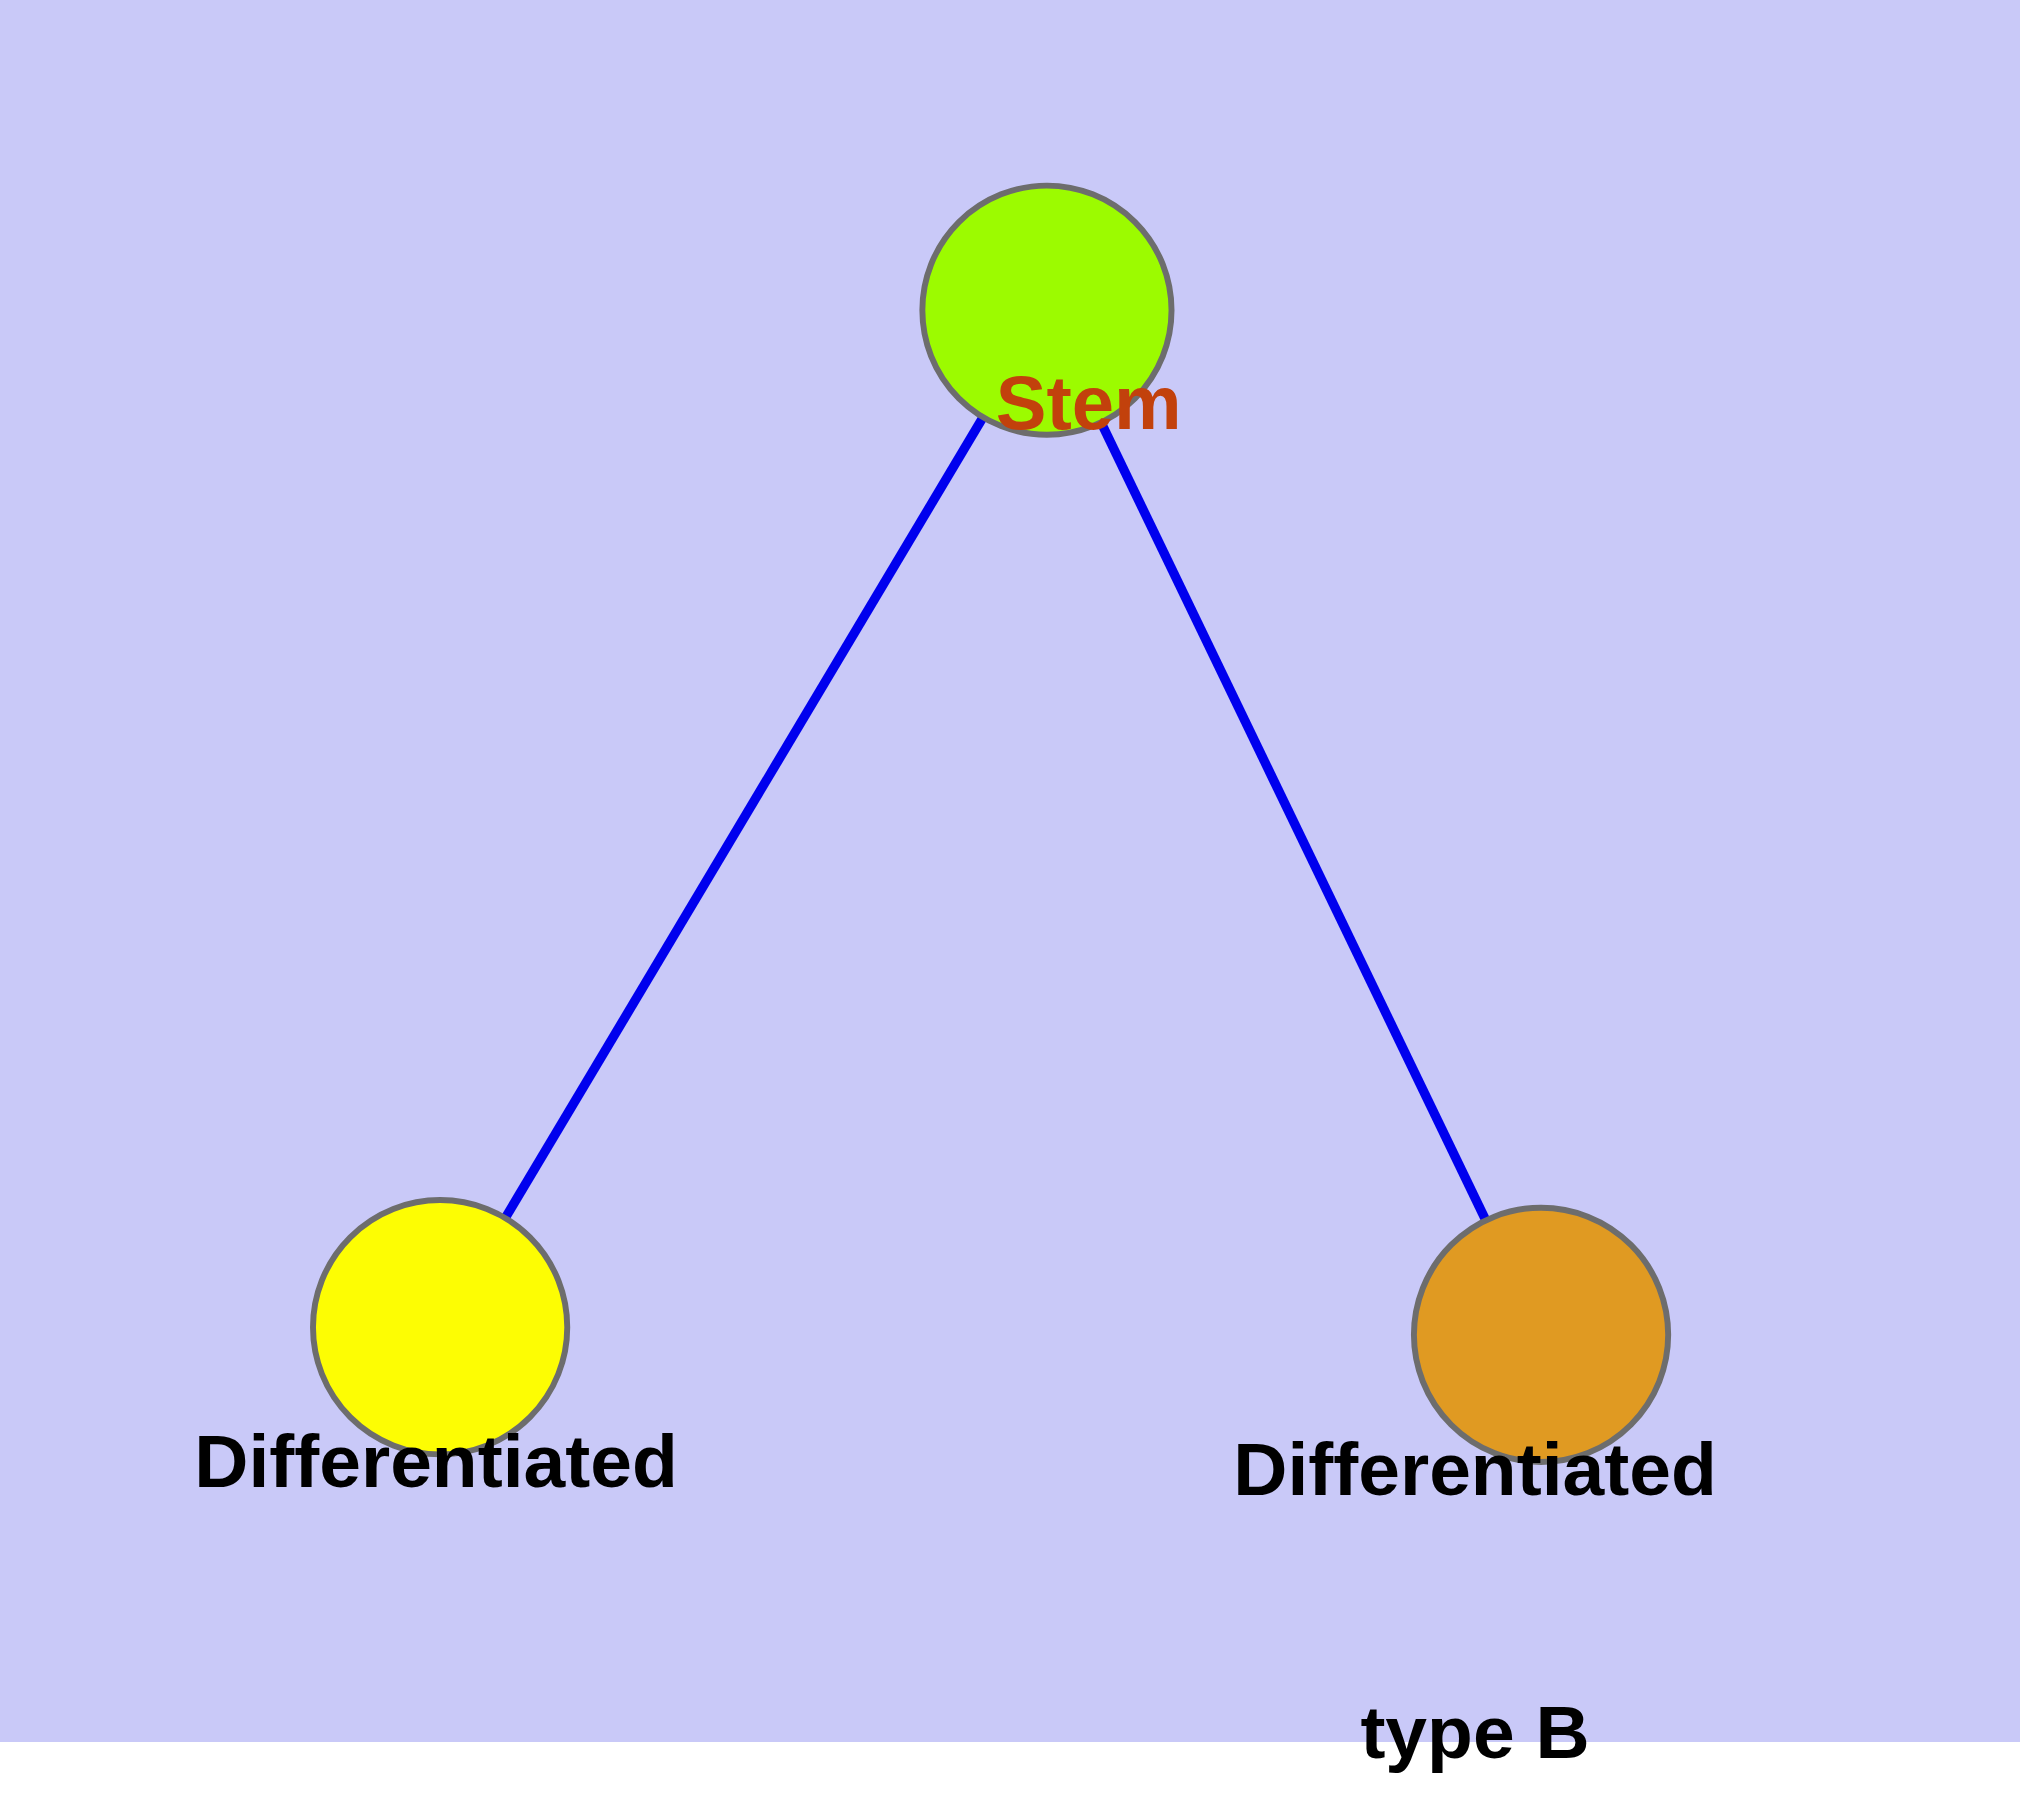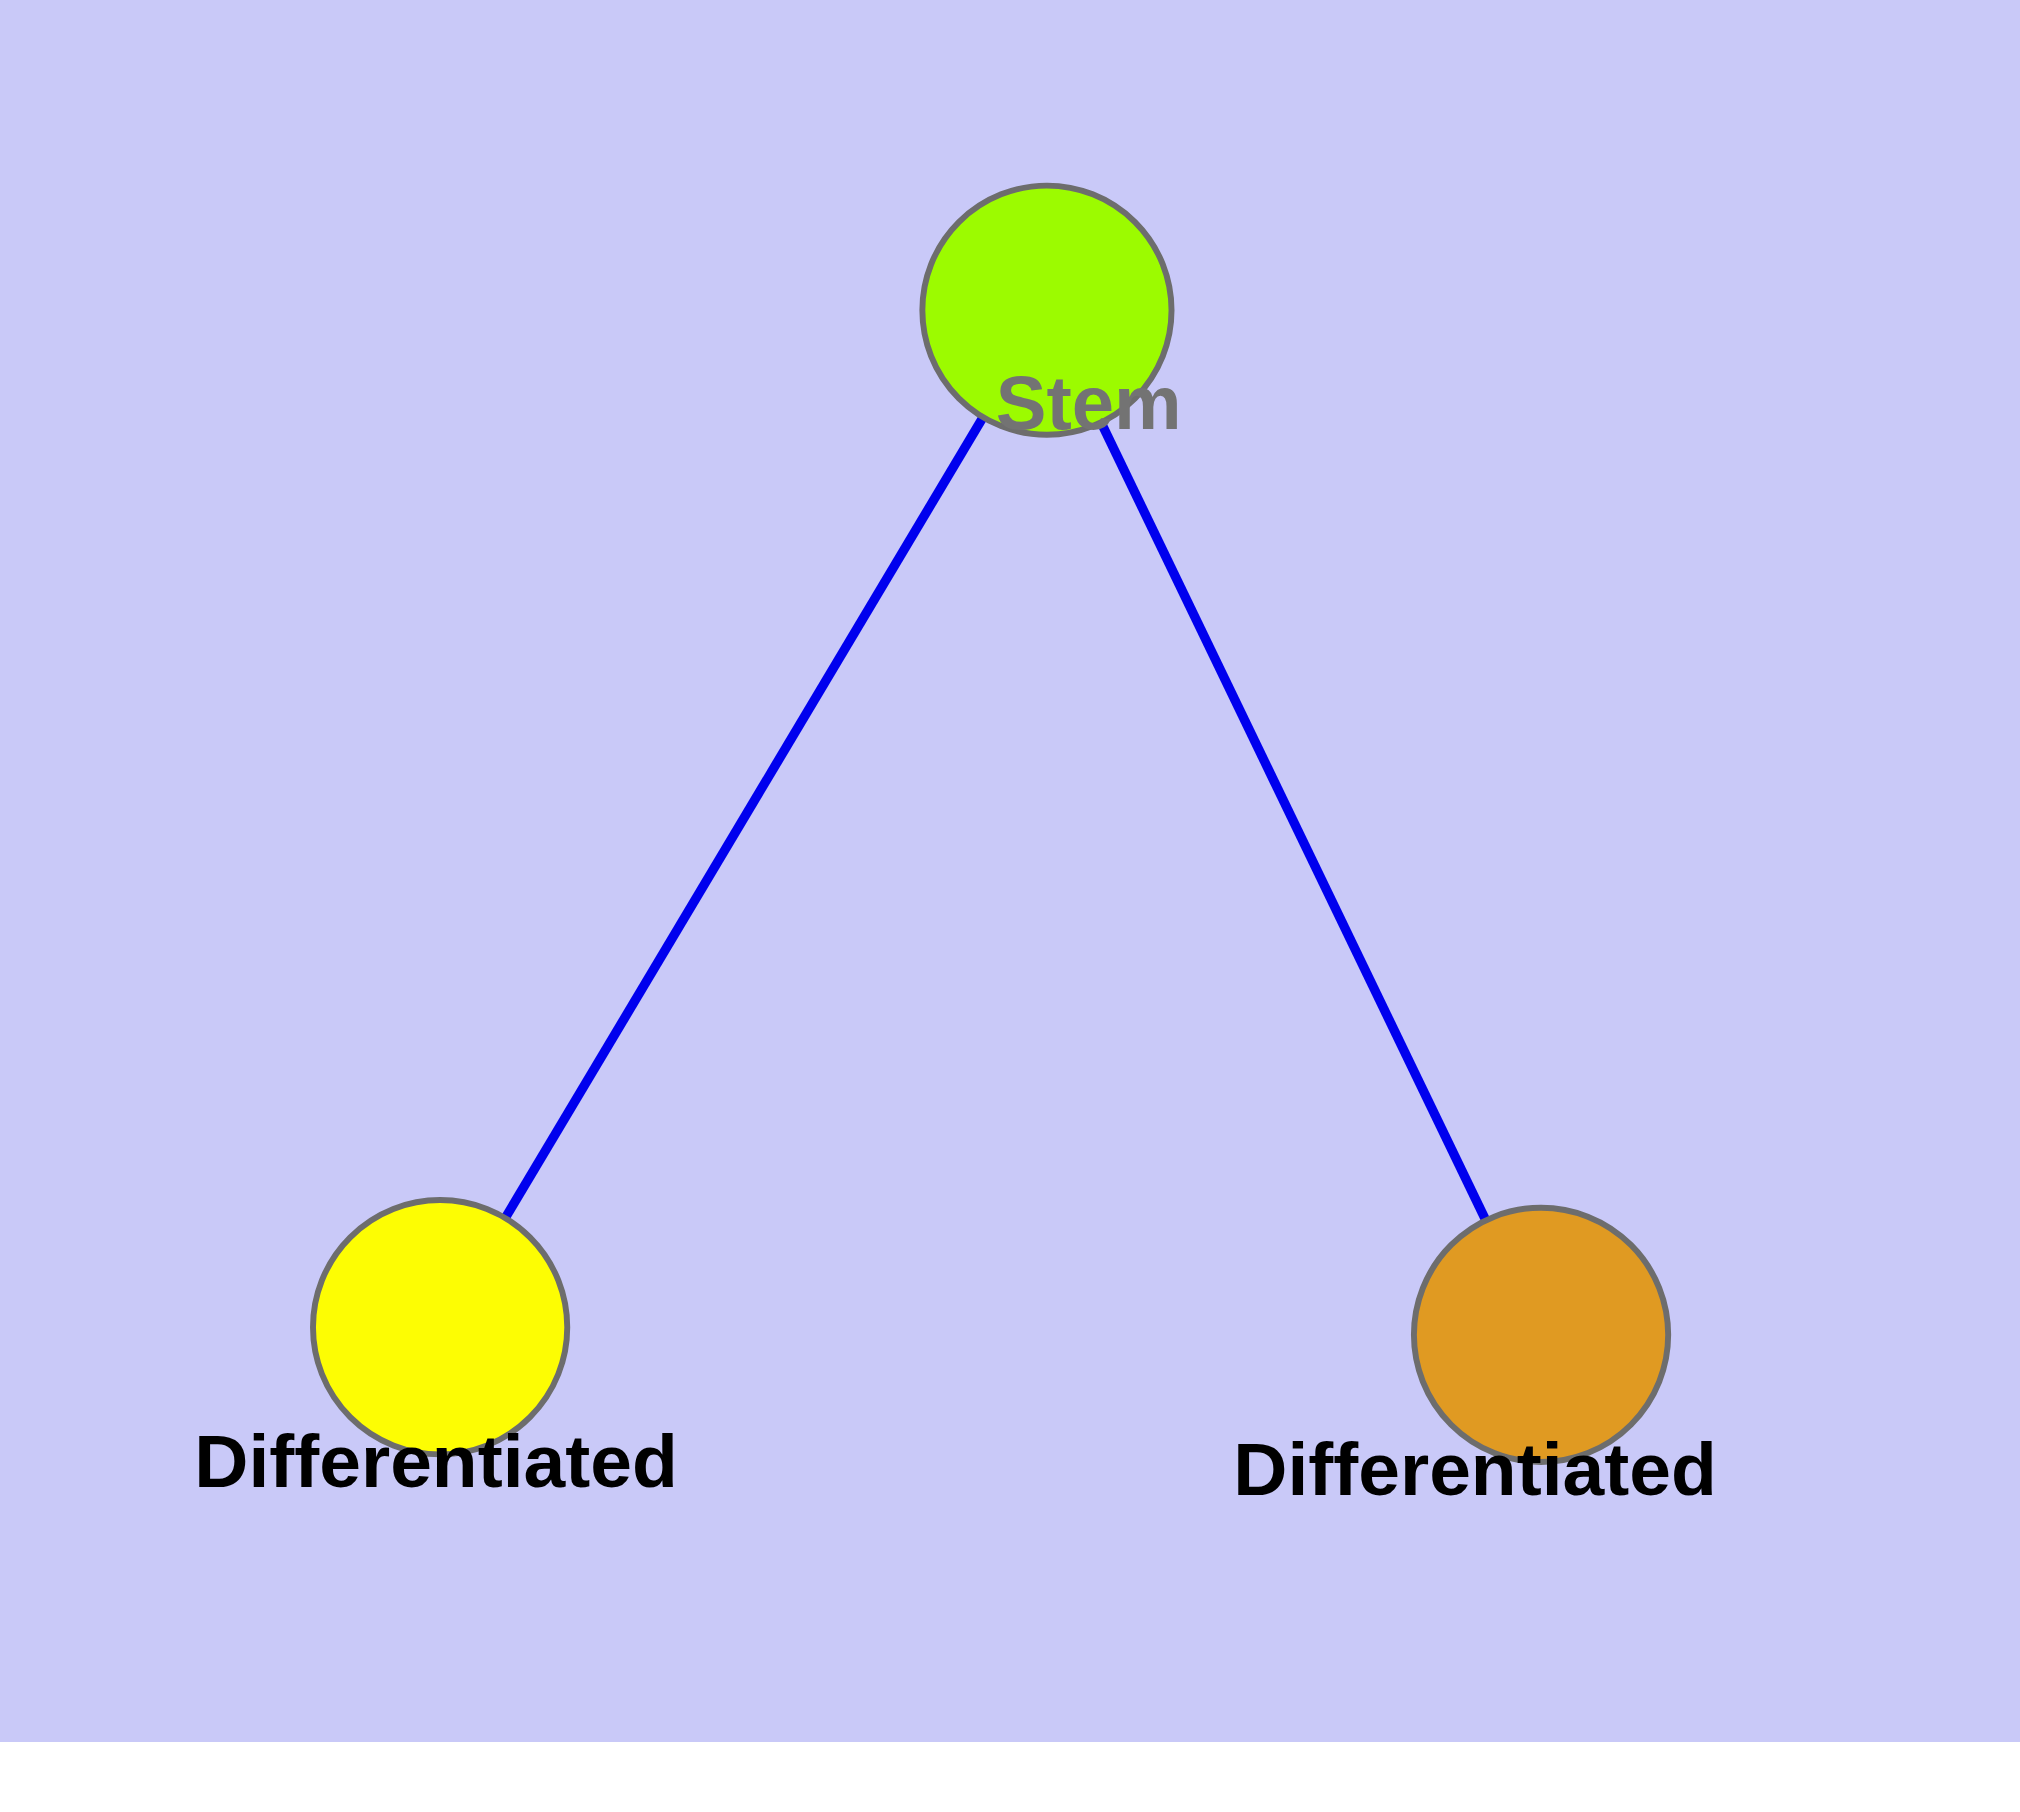--- a/index.html
+++ b/index.html
@@ -73,26 +73,27 @@
       <line x1="1235" y1="366" x2="1818" y2="1575" stroke="#0000ee" stroke-width="11" stroke-linecap="butt"></line>
     </g>
 
     <g>
       <circle cx="1235" cy="366" r="147" fill="#9cfb00" stroke="#6d6d6d" stroke-width="7"></circle>
       <circle cx="519" cy="1566" r="150" fill="#fdfd03" stroke="#6d6d6d" stroke-width="7"></circle>
       <circle cx="1818" cy="1575" r="150" fill="#e09a22" stroke="#6d6d6d" stroke-width="7"></circle>
     </g>
   </svg>
 
-  <div class="node-label" id="label-stem" style="color: #737373;">
+  <div class="node-label" id="label-stem" style="color: #c2410c;">
     <span>Stem</span>
   </div>
 
   <div class="node-label" id="label-type-a" style="color: rgb(0, 0, 0);">
     <div>Differentiated</div>
   </div>
 
   <div class="node-label" id="label-type-b" style="color: rgb(0, 0, 0);">
     <div>Differentiated</div>
+    <div>type B</div>
   </div>
 
 </div>
 
 
 </body></html>

